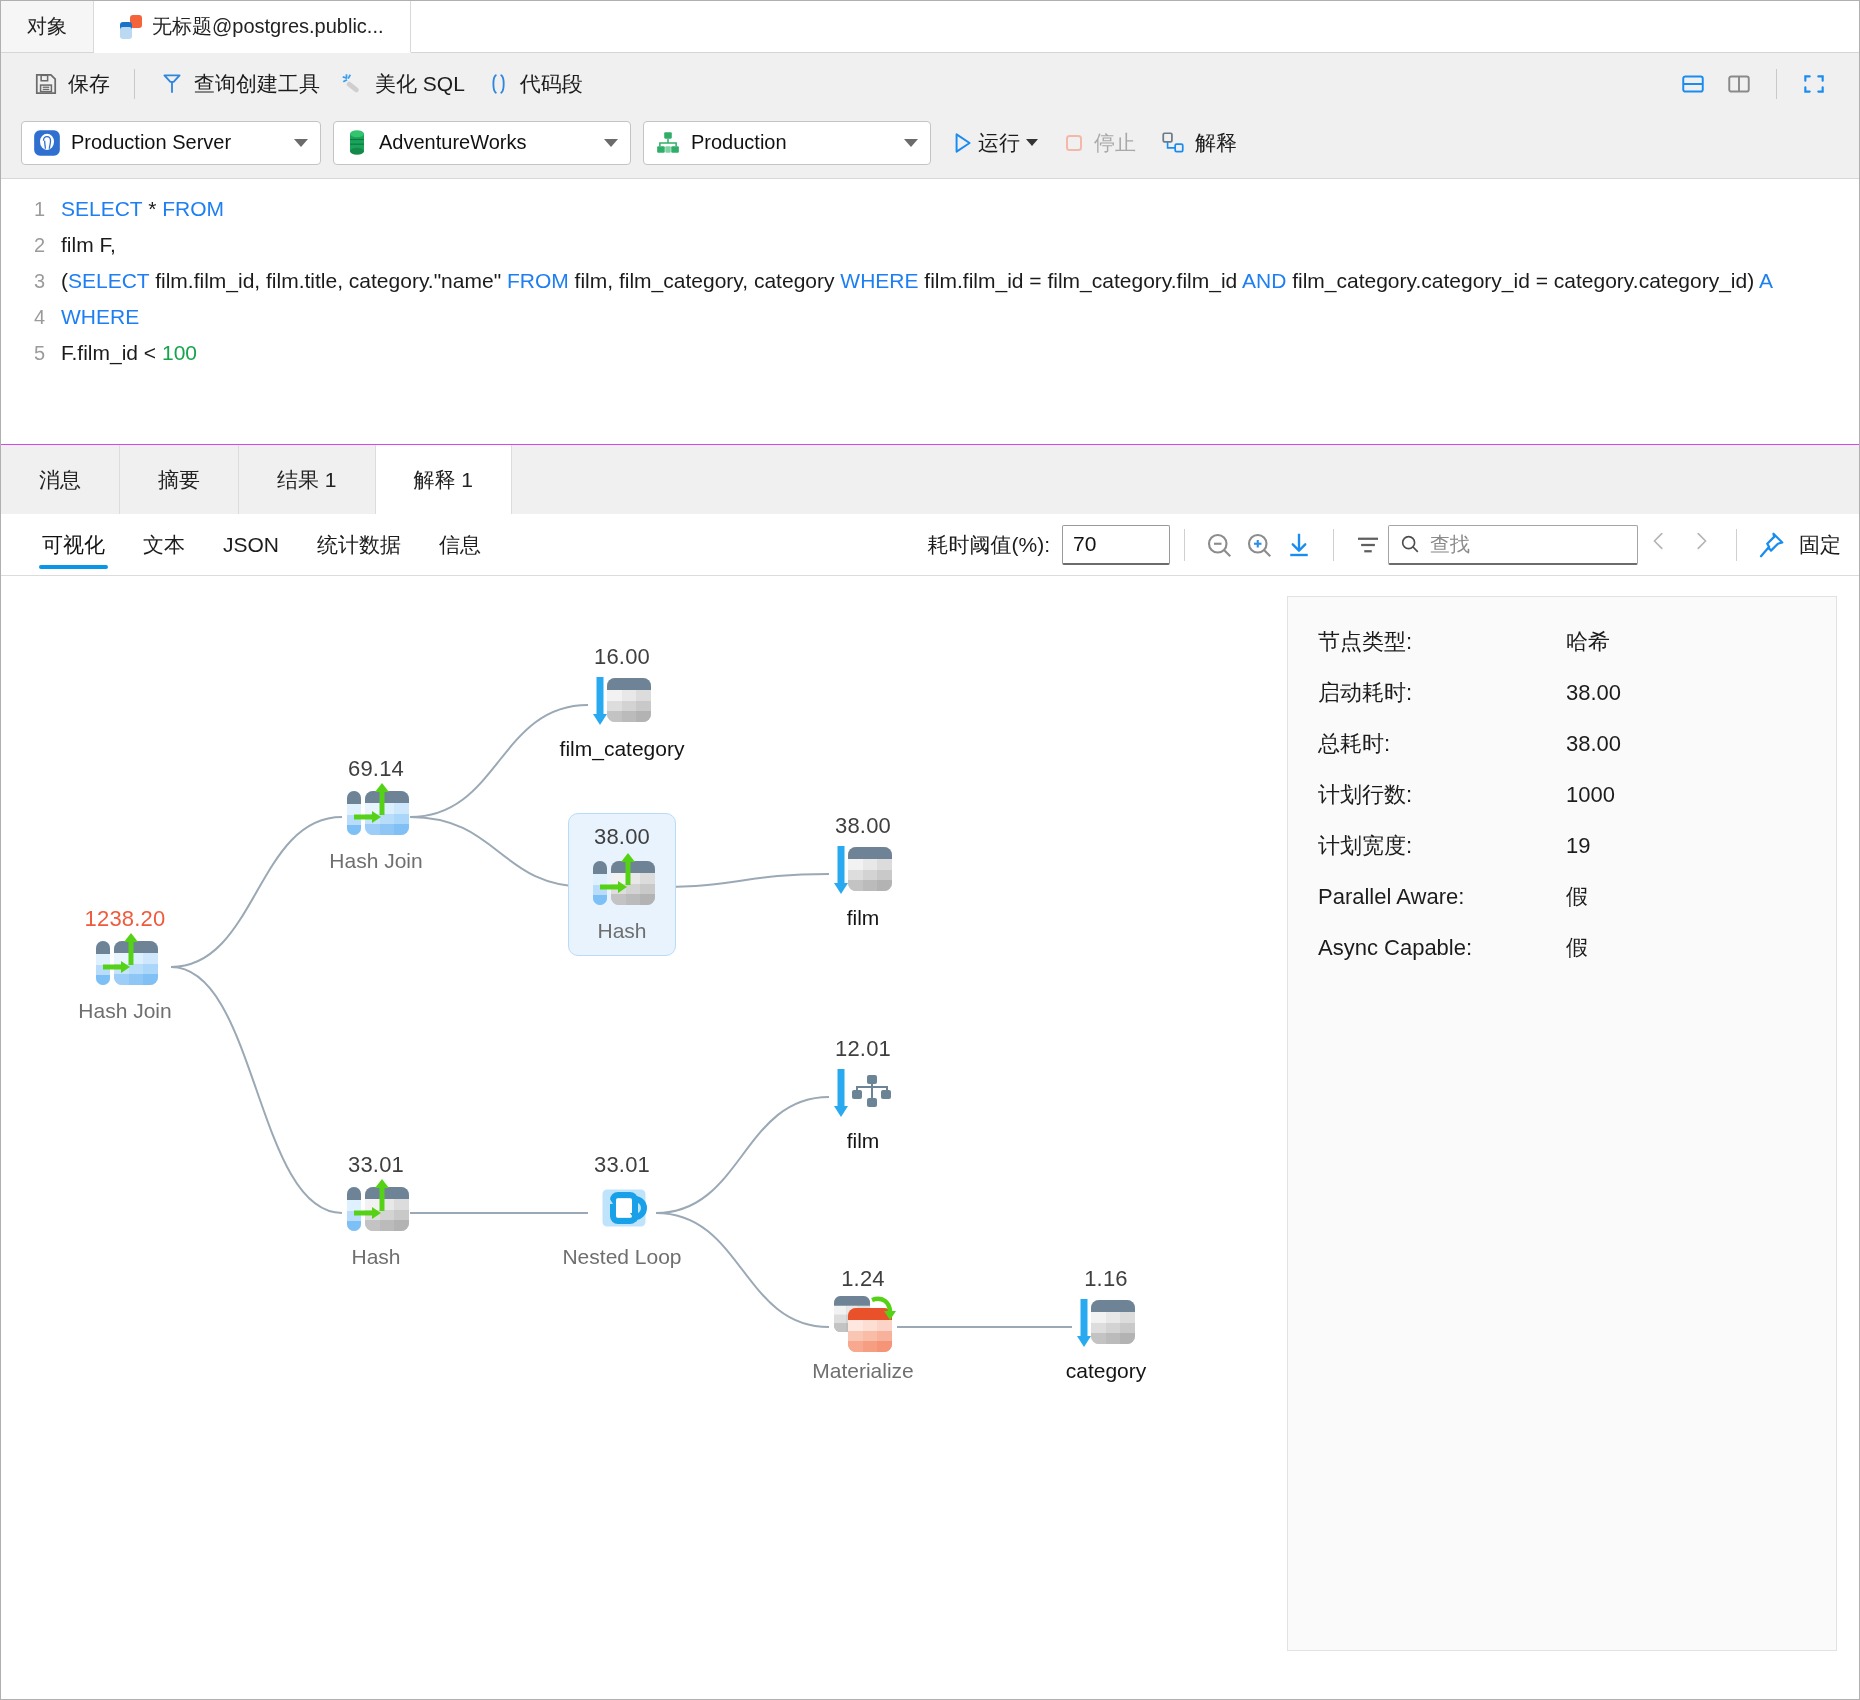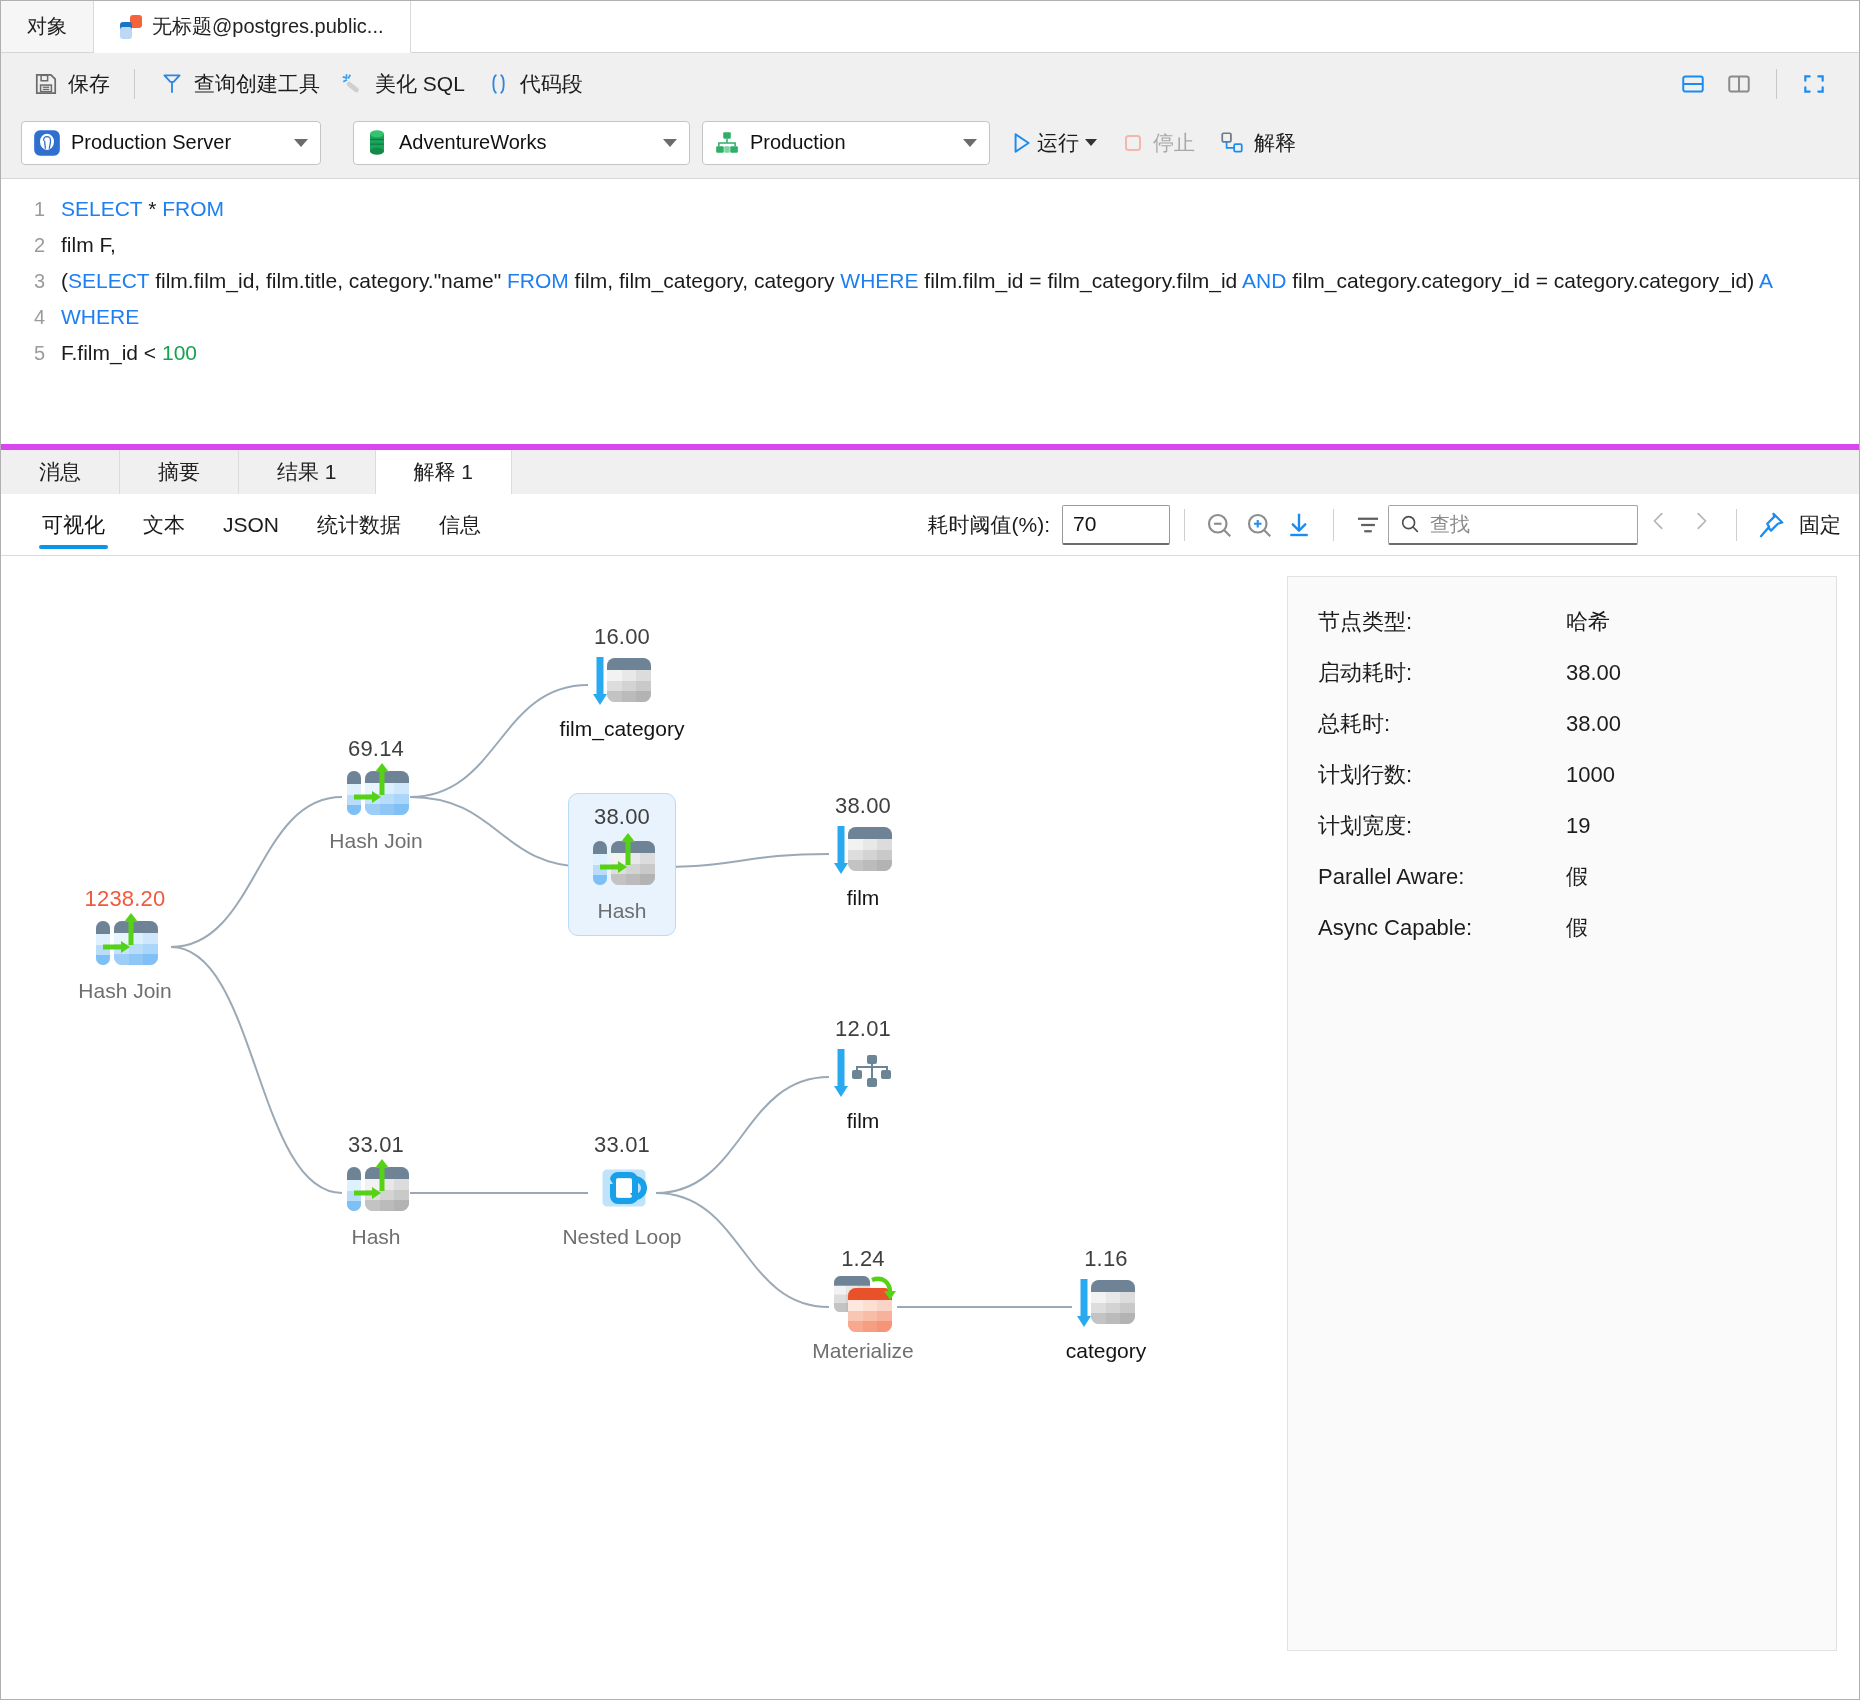--- a/index.html
+++ b/index.html
@@ -95,21 +95,21 @@
   }
   .combo .cval { flex: 1; white-space: nowrap; }
   .chev {
     width: 0; height: 0; margin-left: 8px; margin-right: 4px;
     border-left: 7px solid transparent;
     border-right: 7px solid transparent;
     border-top: 8px solid #6b6b6b;
     flex: 0 0 auto;
   }
   .combo-server { width: 300px; }
-  .combo-db { width: 337px; margin-left: 20px; }
+  .combo-db { width: 298px; }
   .combo-schema { width: 288px; }
 
   .run-btn { display:flex; align-items:center; gap:3px; font-size:21px; color:#1c1c1c; padding: 0 6px; }
   .stop-btn { display:flex; align-items:center; gap:8px; font-size:21px; color:#a8a8a8; padding: 0 6px;}
   .explain-btn { display:flex; align-items:center; gap:9px; font-size:21px; color:#1c1c1c; padding:0 6px;}
 
   
   .editor {
     background: #fff;
     flex: 0 0 auto;
@@ -128,24 +128,24 @@
     flex: 1; color: #1b1b1b; white-space: pre-wrap;
     font-family: Liberation Sans, sans-serif;
     padding-right: 33px;
   }
   .kw { color: #1d7ff2; }
   .num { color: #15a44c; }
   .alias { color: #1d7ff2; }
 
   
   .panel-tabs {
-    height: 50px;
+    height: 70px;
     background: #f0f0f0;
     display: flex; align-items: stretch;
-    border-top: 6px solid #d946ef;
+    border-top: 1px solid #d946ef;
     flex: 0 0 auto;
   }
   .ptab {
     display:flex; align-items:center; justify-content:center;
     padding: 0 38px;
     font-size: 21px; color: #222;
     border-right: 1px solid #dcdcdc;
     background: #f0f0f0;
   }
   .ptab.active { background: #ffffff; border-bottom: 1px solid #fff; margin-bottom:-1px; }

